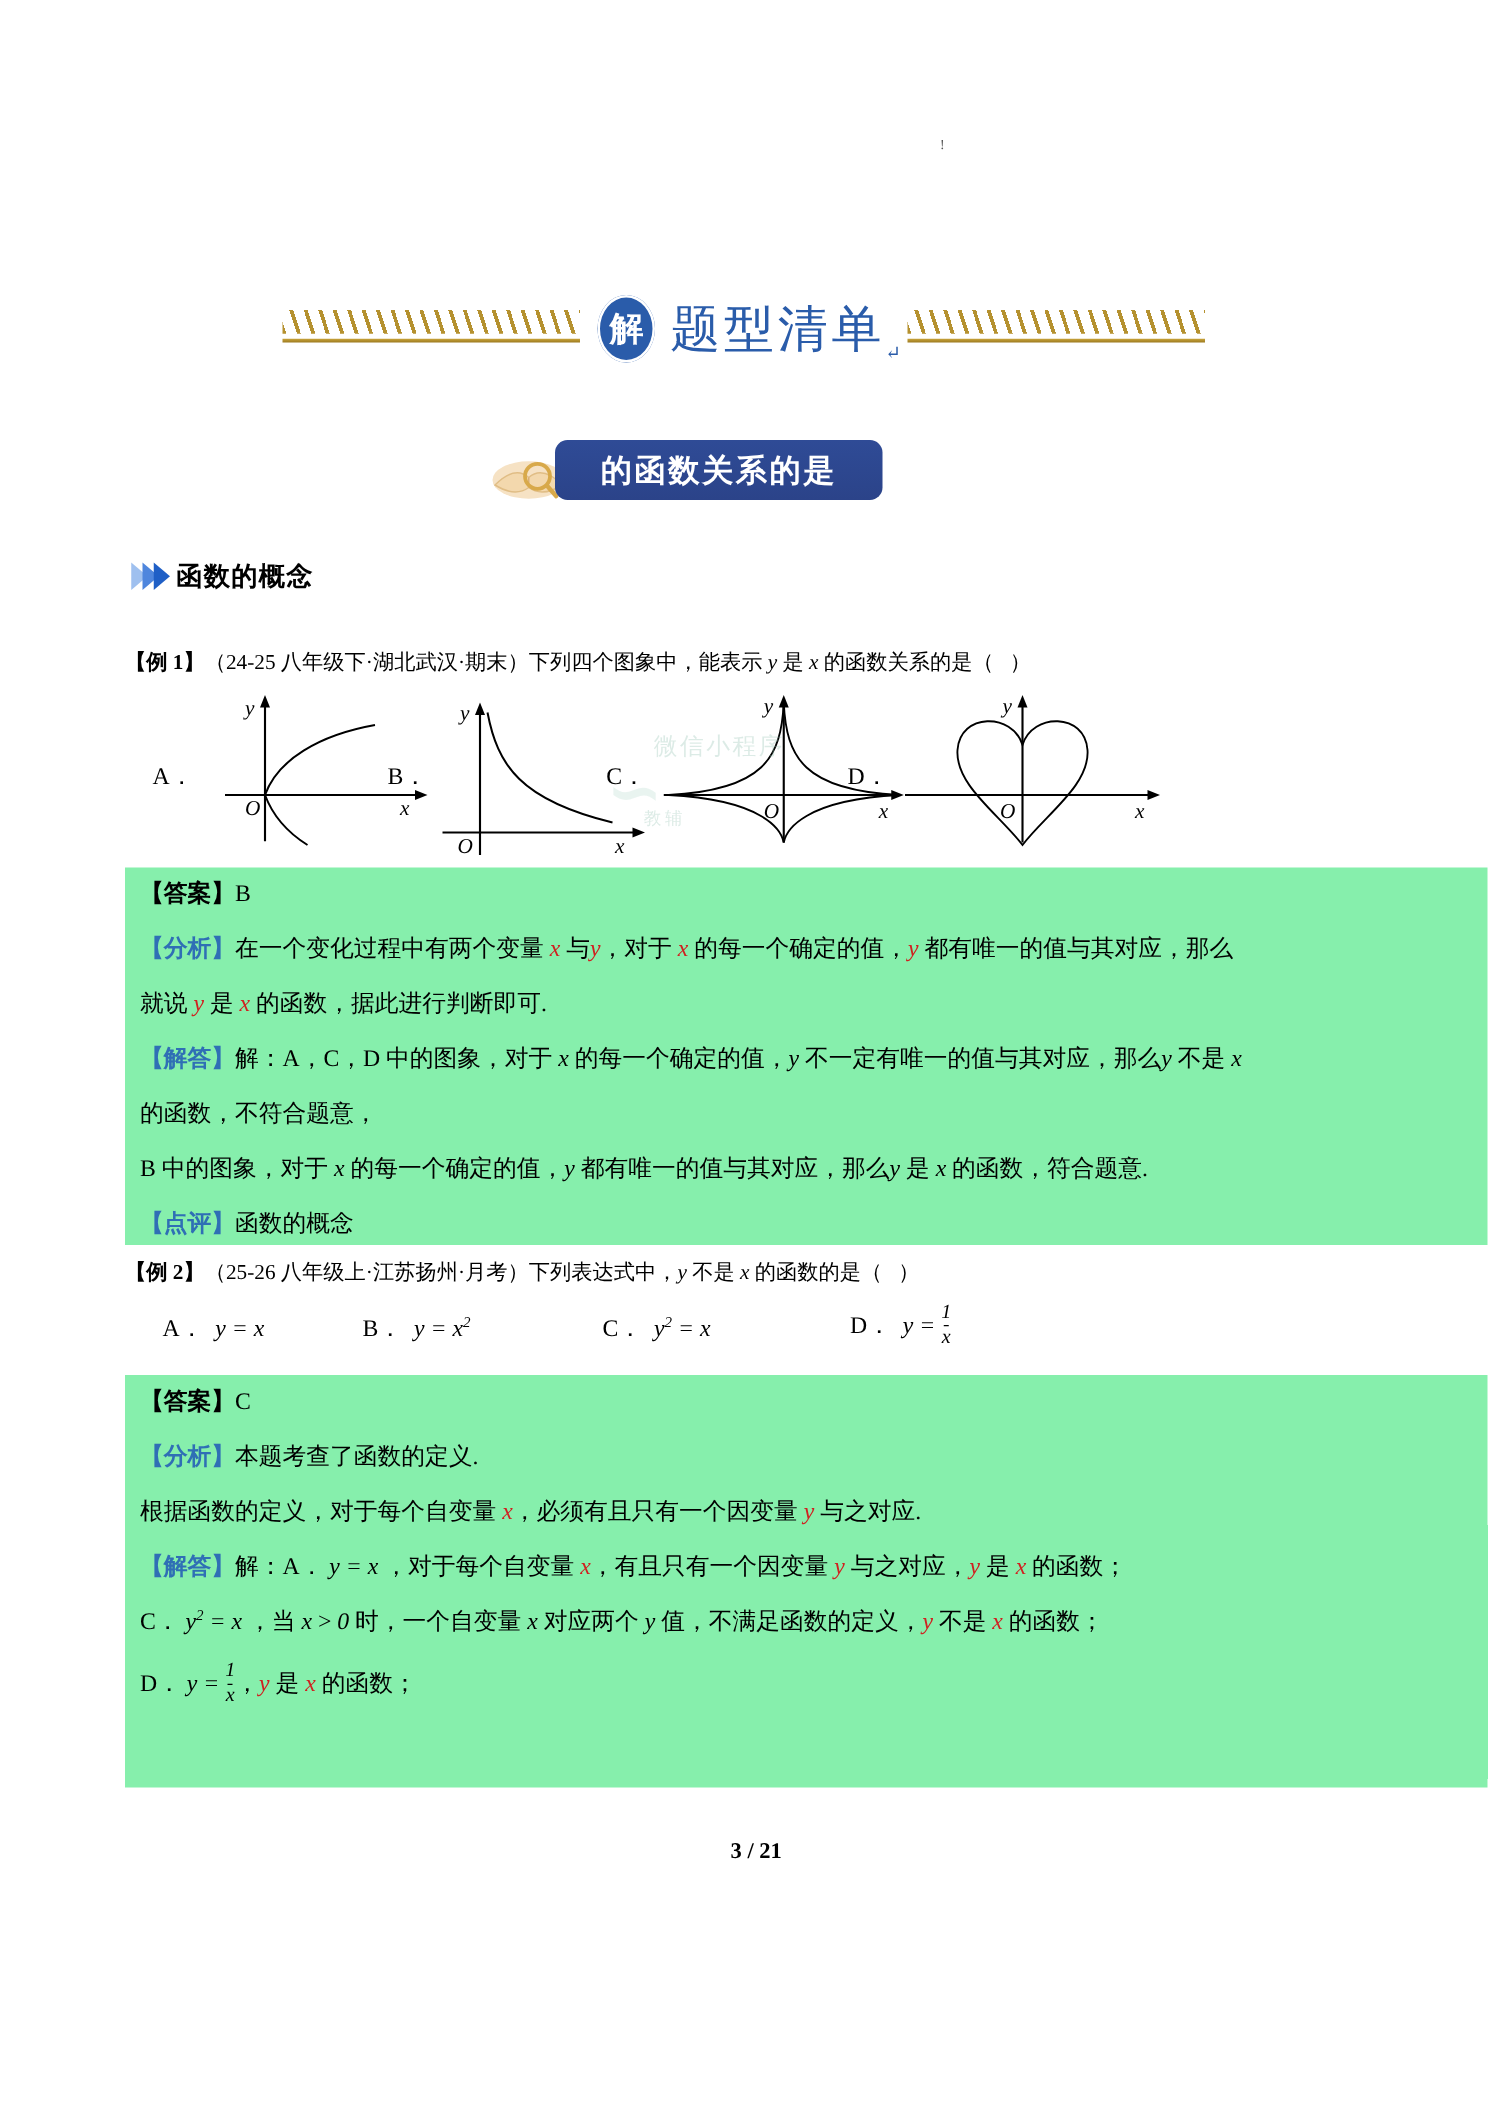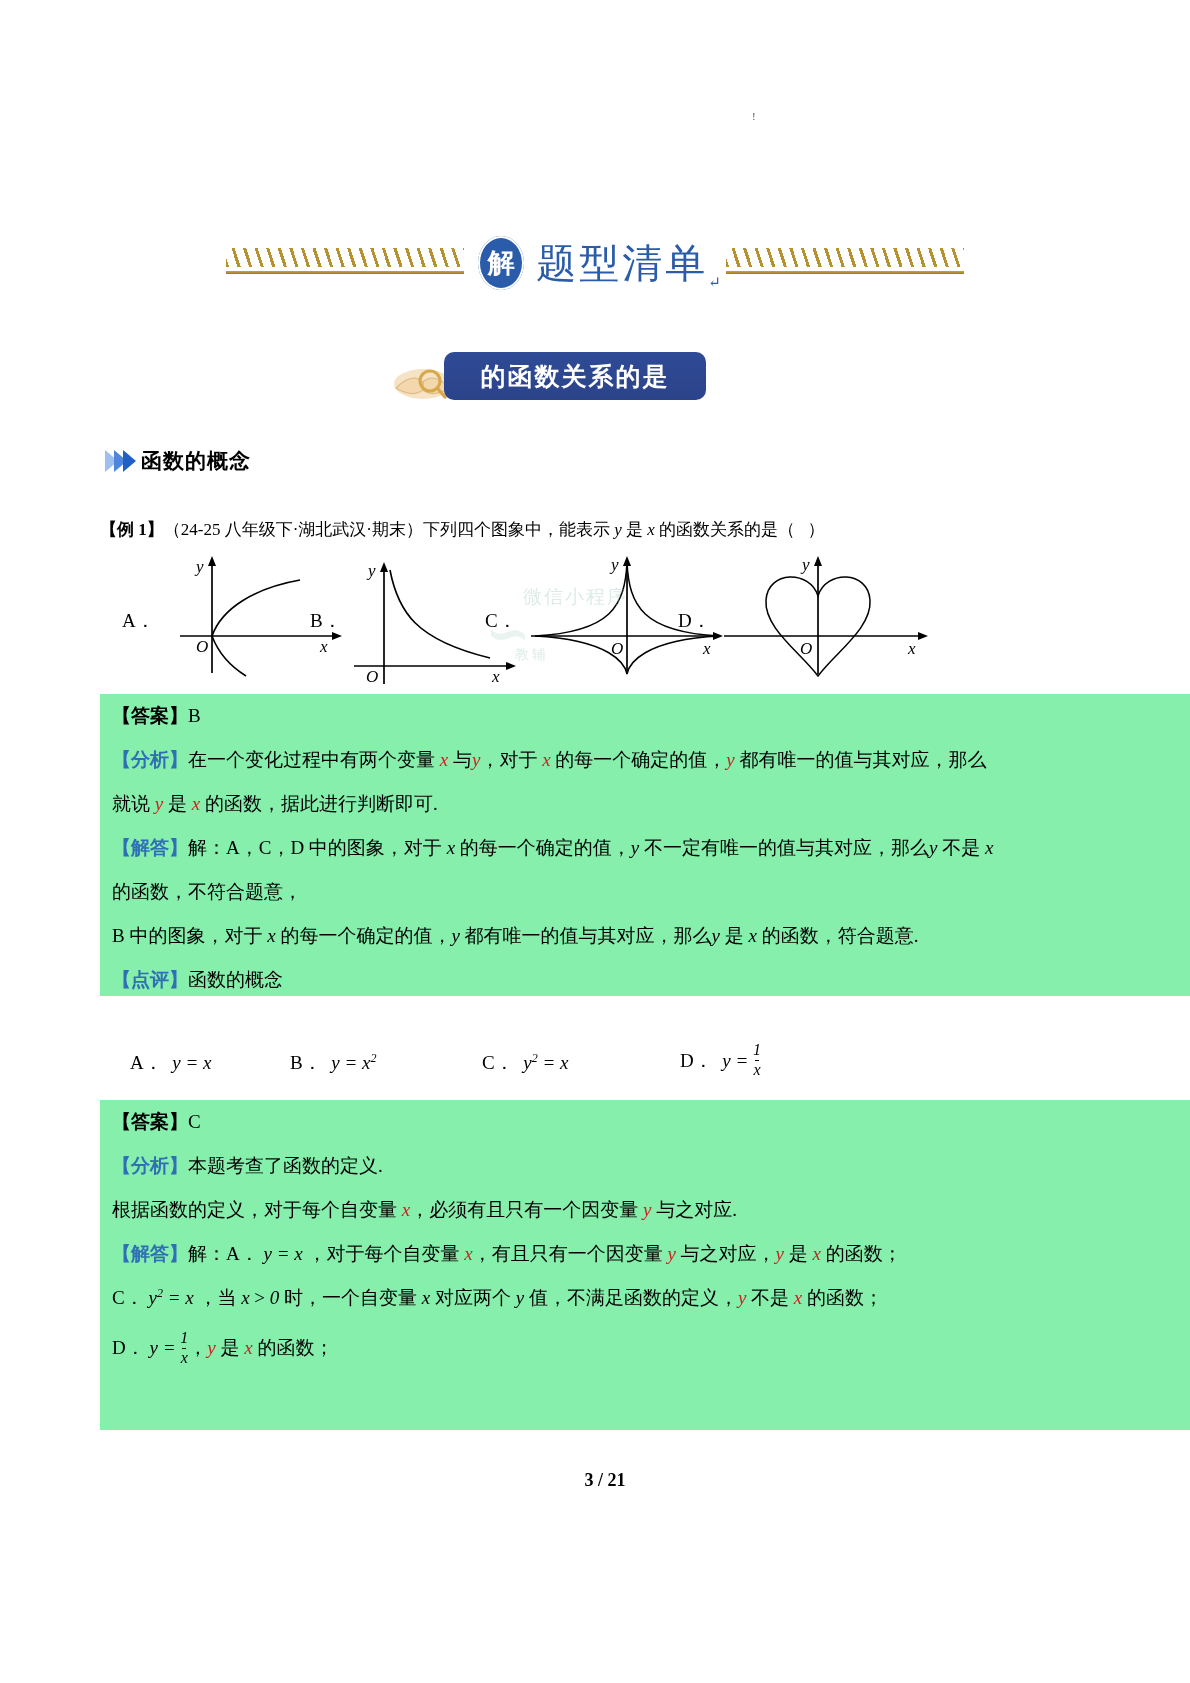--- a/index.html
+++ b/index.html
@@ -288,20 +288,23 @@
       的函数，不符合题意，
     </div>
     <div class="ans-line">
       B 中的图象，对于<span class="var"> x </span>的每一个确定的值，<span class="var">y</span> 都有唯一的值与其对应，那么<span class="var">y</span> 是<span class="var"> x </span>的函数，符合题意.
     </div>
     <div class="ans-line">
       <span class="lbl" style="font-weight:bold">【点评】</span>函数的概念
     </div>
   </div>
 
+  <div class="qline" style="left:100px;top:1004px;">
+    <span style="font-weight:bold">【例 2】</span>（25-26 八年级上·江苏扬州·月考）下列表达式中，<span class="var">y</span> 不是<span class="var"> x </span>的函数的是（&nbsp;&nbsp;&nbsp;）
+  </div>
 
   <div class="opts">
     <div class="opt" style="left:0px;">
       <span class="ltr">A．</span>&nbsp;&nbsp;<span class="mi">y</span> <span class="mi">=</span> <span class="mi">x</span>
     </div>
     <div class="opt" style="left:160px;">
       <span class="ltr">B．</span>&nbsp;&nbsp;<span class="mi">y</span> <span class="mi">=</span> <span class="mi">x</span><span class="sup">2</span>
     </div>
     <div class="opt" style="left:352px;">
       <span class="ltr">C．</span>&nbsp;&nbsp;<span class="mi">y</span><span class="sup">2</span> <span class="mi">=</span> <span class="mi">x</span>

